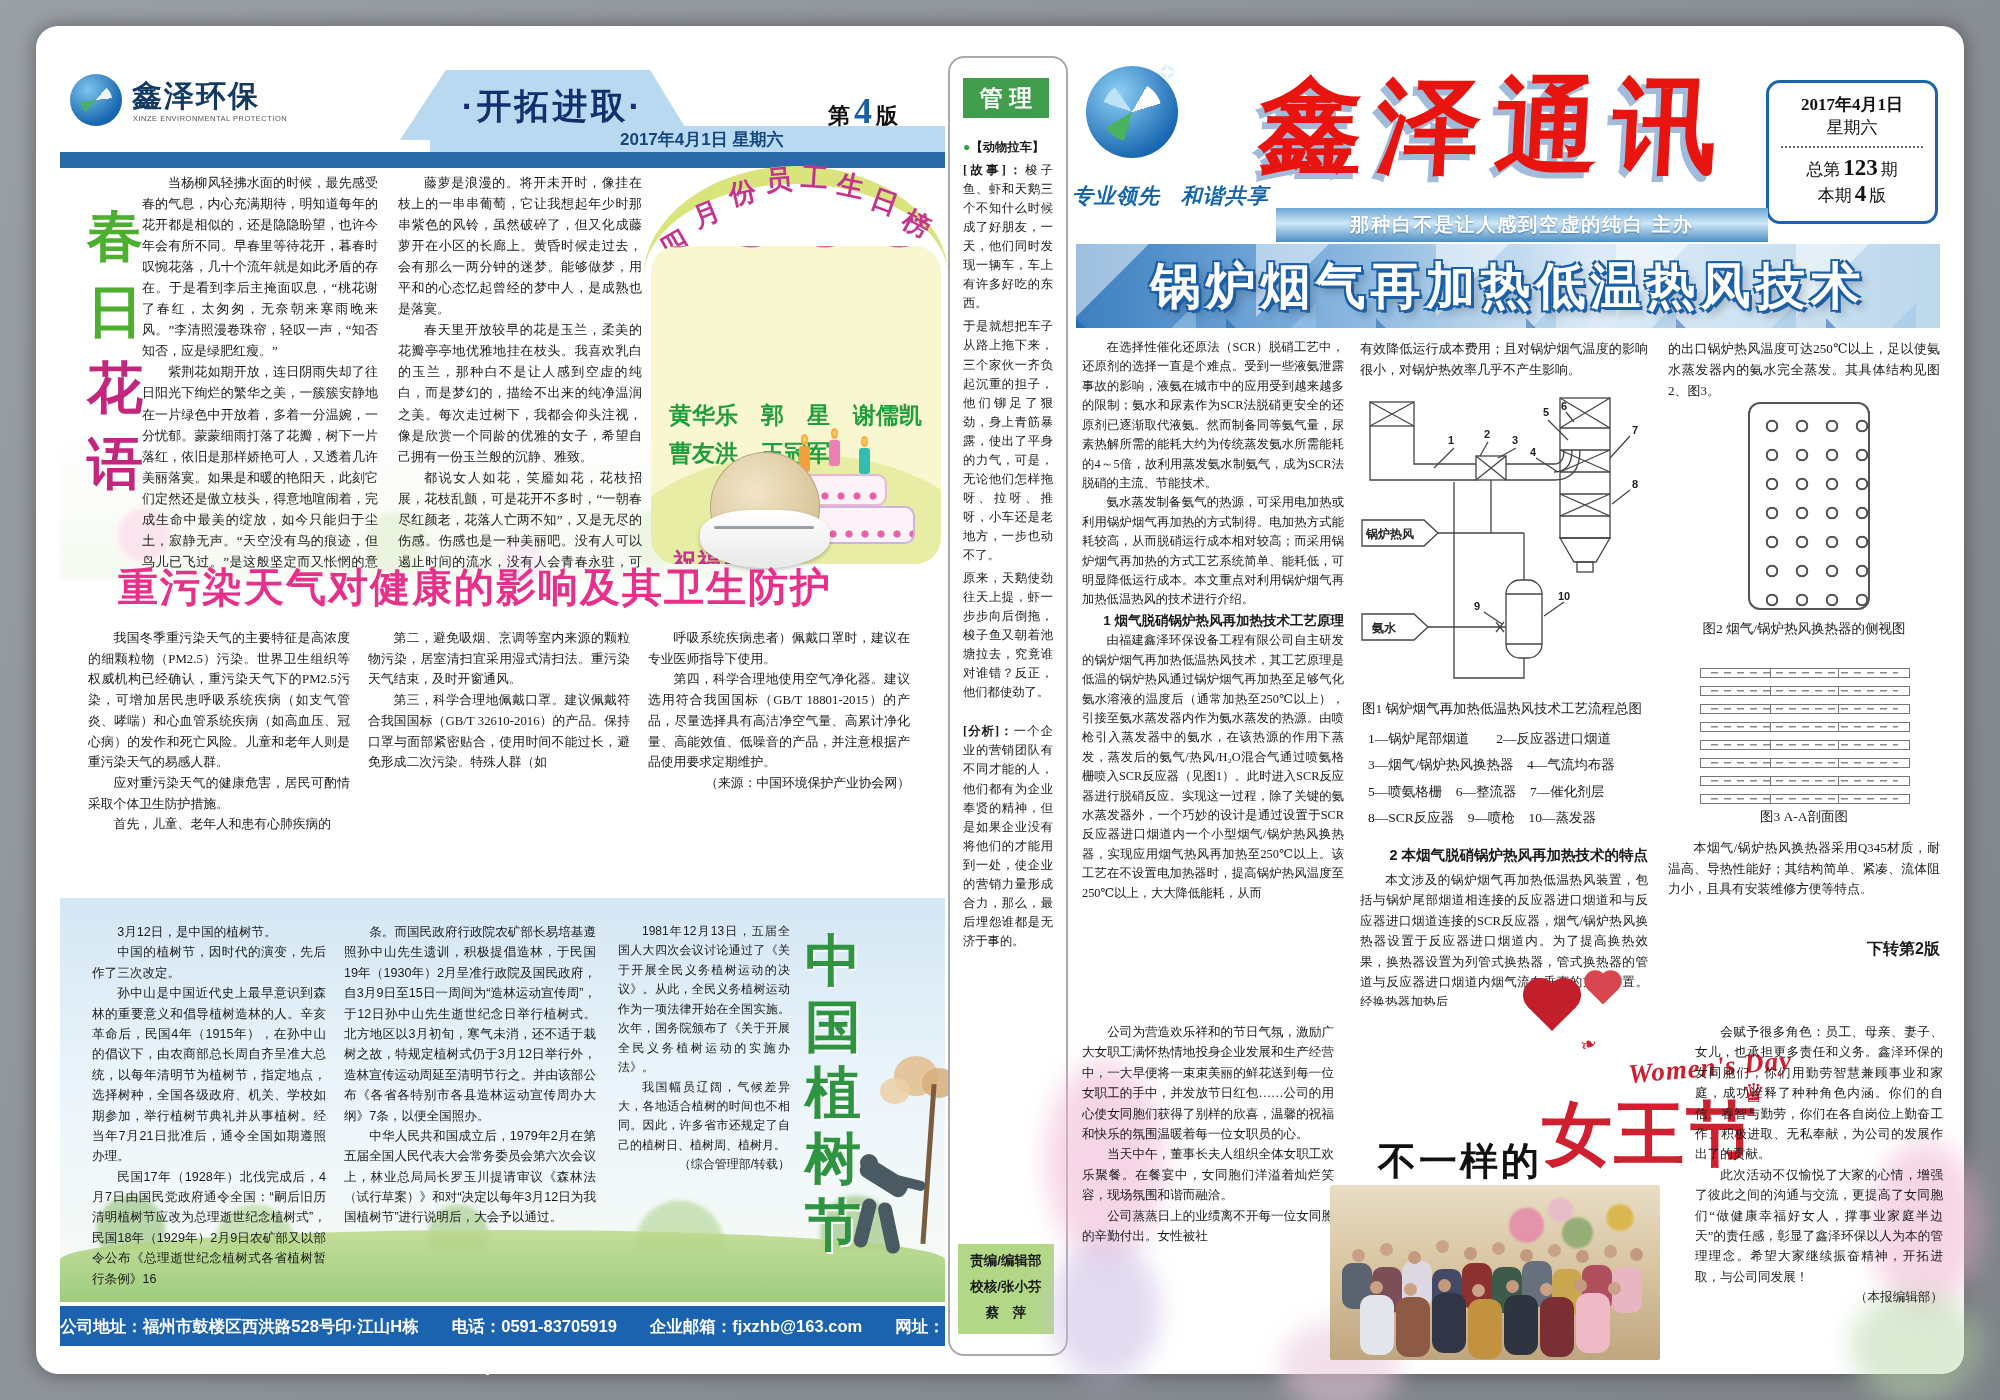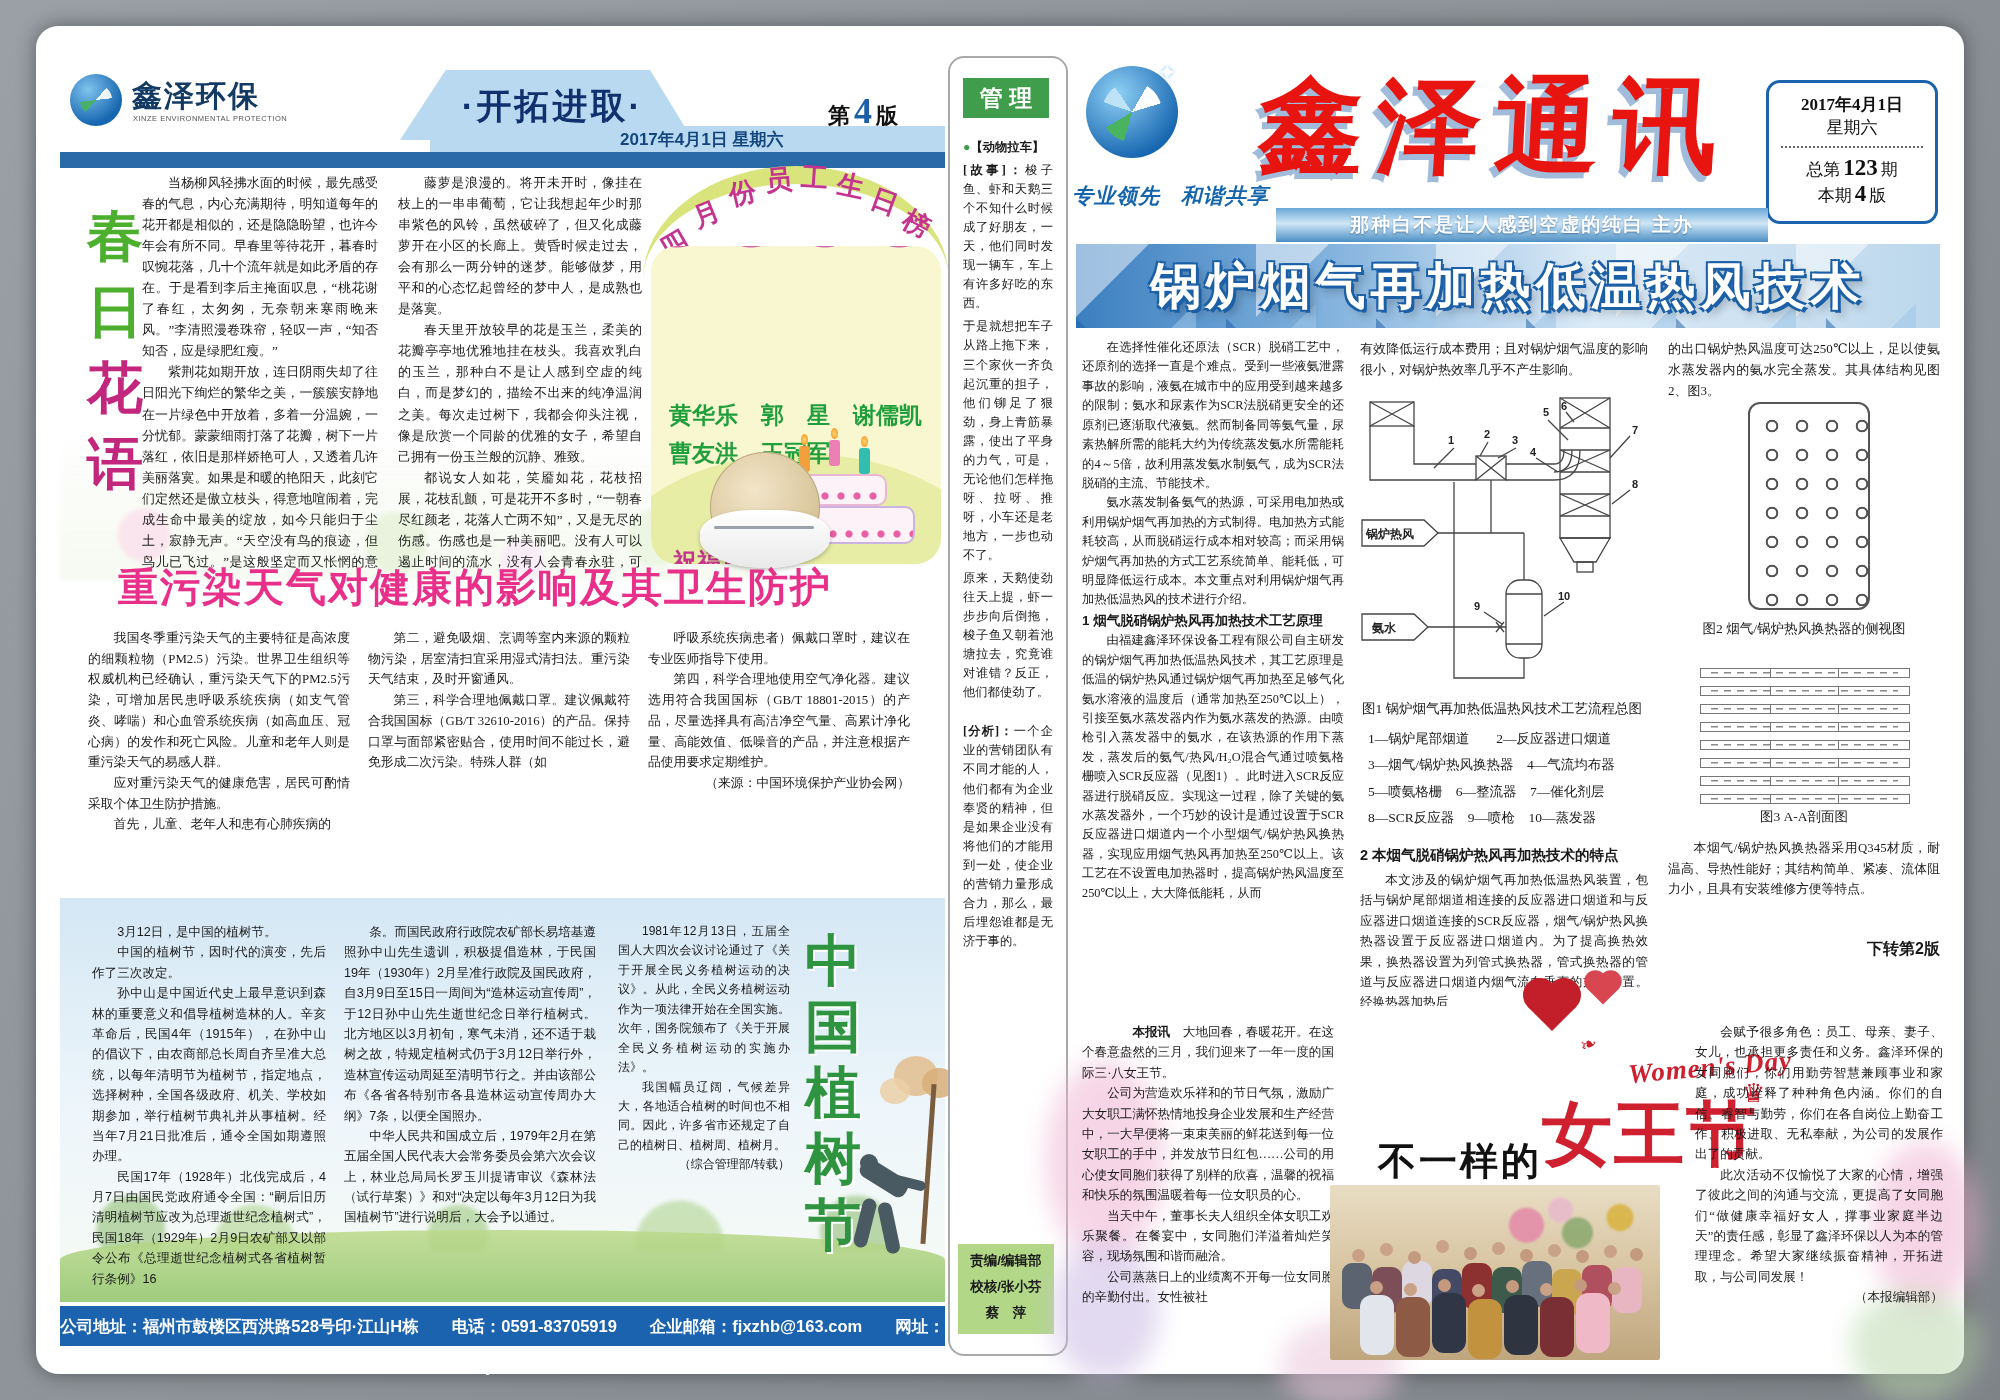--- a/index.html
+++ b/index.html
@@ -132,21 +132,21 @@
   .bo-banner{left:1076px;top:244px;width:864px;height:84px;overflow:hidden;
      background:linear-gradient(90deg,#3c7fc0,#7fb0dc 28%,#dcebf7 60%,#bcd7ec);}
   .bo-banner:before{content:"";position:absolute;inset:0;
      background:linear-gradient(45deg,rgba(27,95,166,.5) 25%,transparent 25.5%),
        linear-gradient(-45deg,rgba(158,199,232,.55) 25%,transparent 25.5%),
        linear-gradient(135deg,rgba(255,255,255,.5) 20%,transparent 20.5%);
      background-size:150px 150px,120px 120px,180px 180px;}
   .bo-title{position:absolute;left:0;top:0;width:100%;text-align:center;line-height:84px;
      font-family:"Liberation Sans",sans-serif;font-weight:bold;font-size:50px;color:#fff;letter-spacing:5px;
      text-shadow:3px 3px 0 #1b5fa6,-2px -2px 0 #1b5fa6,2px -2px 0 #1b5fa6,-2px 2px 0 #1b5fa6,6px 6px 8px rgba(0,0,0,.25);}
-  .bo-h{font-family:"Liberation Sans",sans-serif;font-weight:bold;text-align:left;text-indent:0 !important;}
+  .bo-h{font-family:"Liberation Sans",sans-serif;font-weight:bold;text-align:right;text-indent:0 !important;}
   .fig-cap{position:absolute;text-align:center;font-size:13.5px;}
   .legend{position:absolute;font-size:13.5px;line-height:1.95;}
   .fig2{left:1748px;top:402px;width:118px;height:204px;border:2px solid #555;border-radius:12px;
      background:radial-gradient(circle 6px at 15px 14px,#fff 4px,#555 4.6px 6px,transparent 6.6px);
      background-size:30px 29px;background-position:7px 8px;}
   .fig3{left:1700px;top:668px;width:210px;}
   .dashbar{position:relative;height:8px;border:1px solid #777;margin-bottom:8px;
      background:repeating-linear-gradient(90deg,#888 0 7px,transparent 7px 13px) center/90% 1.5px no-repeat;}
   .dashbar:before,.dashbar:after{content:"";position:absolute;top:-1px;bottom:-1px;border-left:1.5px solid #777;}
   .dashbar:before{left:33%;} .dashbar:after{left:66%;}
@@ -434,21 +434,20 @@
   </div>
   <div class="continued" style="left:1740px;top:939px;width:200px;">下转第2版</div>
 
   <div class="floral" style="left:1045px;top:1060px;width:120px;height:200px;background:#f0b6d3;"></div>
   <div class="floral" style="left:1050px;top:1240px;width:110px;height:140px;background:#cbbce4;"></div>
   <div class="floral" style="left:1870px;top:1140px;width:110px;height:170px;background:#f0b6d3;"></div>
   <div class="floral" style="left:1850px;top:1290px;width:130px;height:110px;background:#bcd9b0;"></div>
   <div class="floral" style="left:1280px;top:1320px;width:120px;height:90px;background:#e9c6da;"></div>
 
   <div class="col" style="left:1082px;top:1022px;width:252px;height:340px;font-size:12.6px;">
-    <p><b style="margin-left:2em;">本报讯</b><span>　大地回春，春暖花开。在这个春意盎然的三月，我们迎来了一年一度的国际三·八女王节。</span></p>
     <p>公司为营造欢乐祥和的节日气氛，激励广大女职工满怀热情地投身企业发展和生产经营中，一大早便将一束束美丽的鲜花送到每一位女职工的手中，并发放节日红包……公司的用心使女同胞们获得了别样的欣喜，温馨的祝福和快乐的氛围温暖着每一位女职员的心。</p>
     <p>当天中午，董事长夫人组织全体女职工欢乐聚餐。在餐宴中，女同胞们洋溢着灿烂笑容，现场氛围和谐而融洽。</p>
     <p>公司蒸蒸日上的业绩离不开每一位女同胞的辛勤付出。女性被社</p>
   </div>
 
   <div class="heart" style="left:1535px;top:990px;width:34px;height:34px;background:#c21f2b;">
       <i class="h1"></i>
       <i class="h2"></i>
     </div>
   <div class="heart" style="left:1592px;top:978px;width:22px;height:22px;background:#d8464f;">

